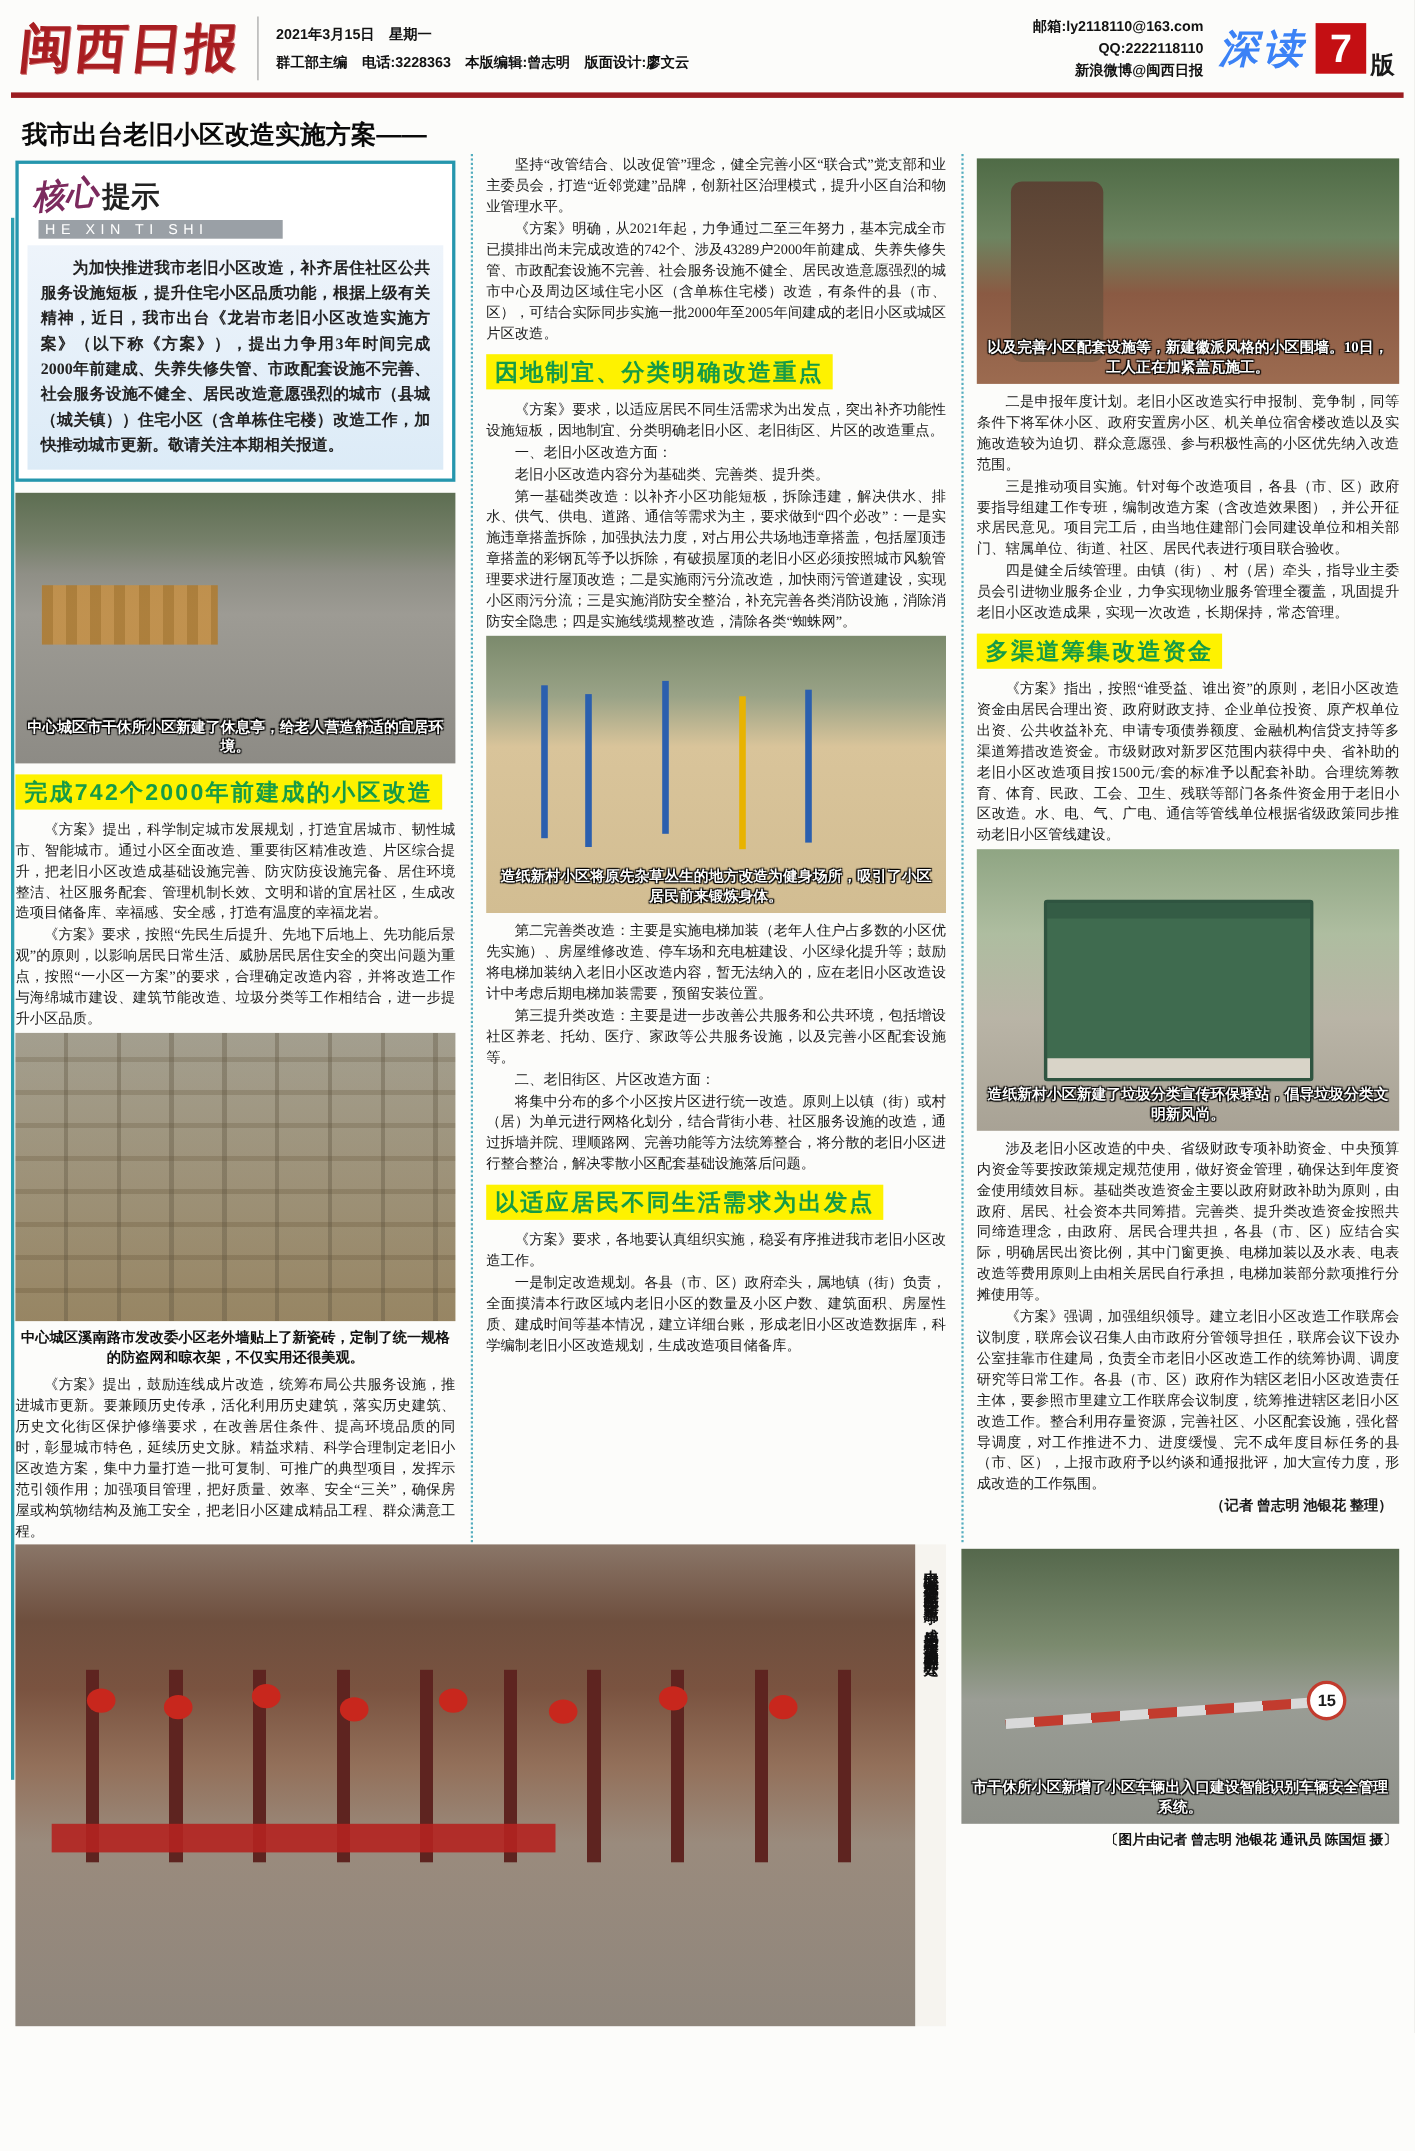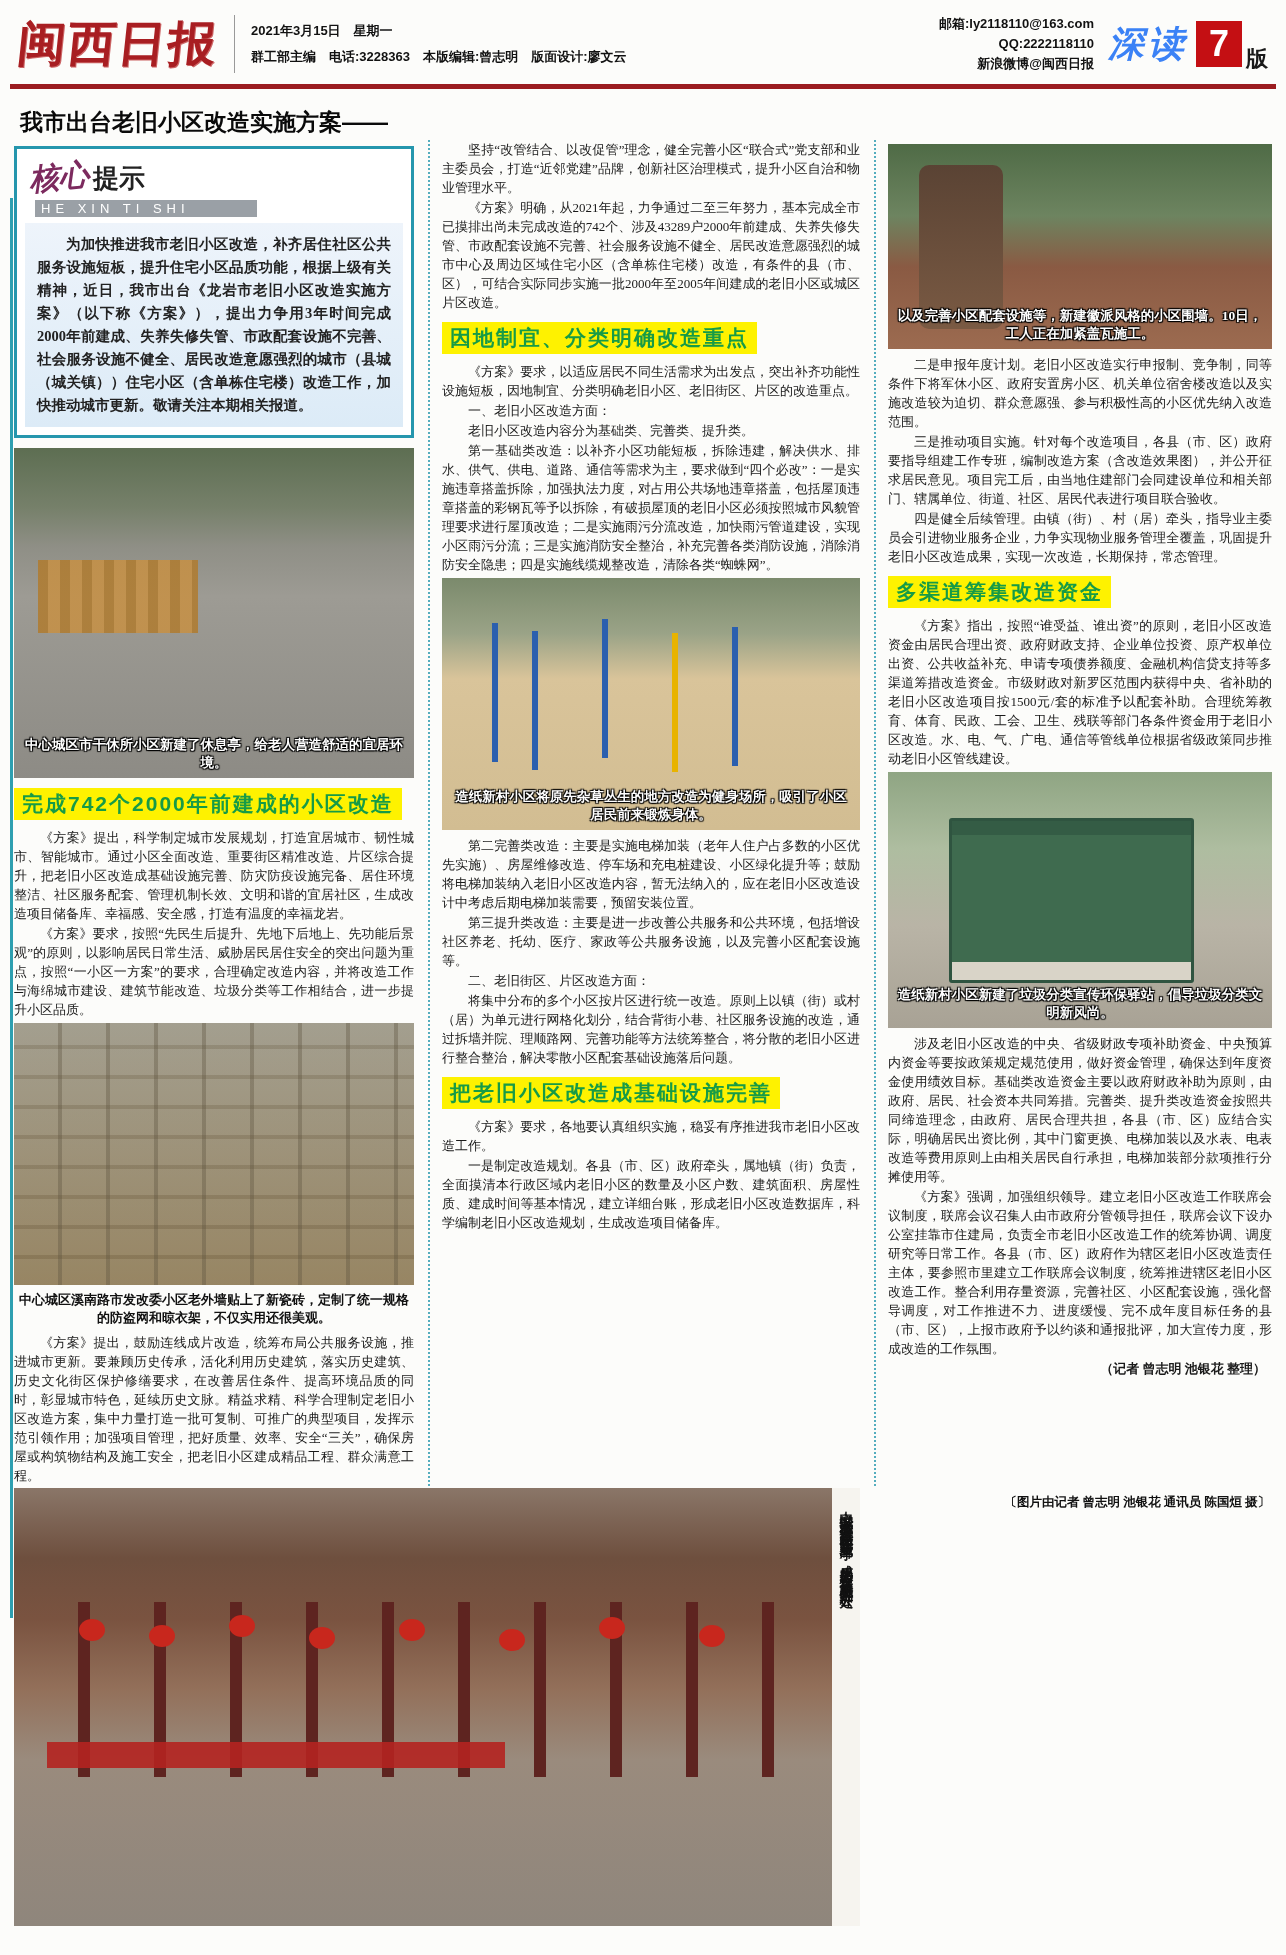--- a/index.html
+++ b/index.html
@@ -42,21 +42,21 @@
   .core-title{font-size:26px;font-weight:bold;font-family:"Liberation Sans",sans-serif;color:#222;}
   .core-pinyin{display:block;background:#9aa0a6;color:#fff;font-family:"Liberation Sans",sans-serif;
                font-size:13px;letter-spacing:5px;width:210px;padding:1px 6px;margin:2px 0 0 6px;}
   .core-body{background:linear-gradient(#eef4fb,#dcebf7);margin:6px 8px 8px 8px;padding:10px 12px;
              font-size:14.5px;line-height:23px;font-weight:bold;text-align:justify;text-indent:2em;color:#222;}
   
   .photo{position:relative;width:100%;overflow:hidden;margin:4px 0 6px 0;}
   .photo .cap{position:absolute;left:0;right:0;bottom:4px;padding:2px 8px;color:#fff;font-weight:bold;
               font-size:13.5px;line-height:18px;text-align:center;
               text-shadow:1px 1px 1px #000,-1px 1px 1px #000,1px -1px 1px #000,-1px -1px 1px #000;}
-  .ph-rest{height:330px;background:
+  .ph-rest{height:246px;background:
       linear-gradient(180deg,#5d6e52 0%,#76806a 18%,#8f8f86 30%,#9d9b94 45%,#8d8b85 100%);}
   .ph-rest:before{content:"";position:absolute;left:6%;top:34%;width:40%;height:22%;
       background:repeating-linear-gradient(90deg,#b07b2e 0 10px,#c79043 10px 22px);opacity:.85;}
   .ph-facade{height:262px;background:
       repeating-linear-gradient(0deg,#c9bda4 0 26px,#b5a78c 26px 30px),
       linear-gradient(180deg,#cfd6de,#c0b49a);background-blend-mode:multiply;}
   .ph-facade:before{content:"";position:absolute;inset:0;
       background:repeating-linear-gradient(90deg,transparent 0 44px,rgba(90,80,60,.35) 44px 48px);}
   .ph-fitness{height:252px;background:linear-gradient(180deg,#7b8a6c 0%,#9aa387 22%,#d9c49a 40%,#d2bd92 100%);}
   .ph-fitness:before{content:"";position:absolute;left:12%;top:18%;width:6px;height:55%;background:#2b5fae;
@@ -171,21 +171,21 @@
       </div>
 
       <div class="paras">
           <p>第二完善类改造：主要是实施电梯加装（老年人住户占多数的小区优先实施）、房屋维修改造、停车场和充电桩建设、小区绿化提升等；鼓励将电梯加装纳入老旧小区改造内容，暂无法纳入的，应在老旧小区改造设计中考虑后期电梯加装需要，预留安装位置。</p>
           <p>第三提升类改造：主要是进一步改善公共服务和公共环境，包括增设社区养老、托幼、医疗、家政等公共服务设施，以及完善小区配套设施等。</p>
           <p>二、老旧街区、片区改造方面：</p>
           <p>将集中分布的多个小区按片区进行统一改造。原则上以镇（街）或村（居）为单元进行网格化划分，结合背街小巷、社区服务设施的改造，通过拆墙并院、理顺路网、完善功能等方法统筹整合，将分散的老旧小区进行整合整治，解决零散小区配套基础设施落后问题。</p>
         </div>
 
       <div class="sec-head">
-        <span>把老旧小区改造成基础设施完善</span>
+        <span>以适应居民不同生活需求为出发点</span>
       </div>
       <div class="paras">
           <p>《方案》要求，各地要认真组织实施，稳妥有序推进我市老旧小区改造工作。</p>
           <p>一是制定改造规划。各县（市、区）政府牵头，属地镇（街）负责，全面摸清本行政区域内老旧小区的数量及小区户数、建筑面积、房屋性质、建成时间等基本情况，建立详细台账，形成老旧小区改造数据库，科学编制老旧小区改造规划，生成改造项目储备库。</p>
         </div>
     </div>
 
     <div class="col col3">
       <div class="photo ph-wall">
         <div class="cap">以及完善小区配套设施等，新建徽派风格的小区围墙。10日，工人正在加紧盖瓦施工。</div>
@@ -218,17 +218,21 @@
 
   <div class="row2">
     <div class="corridor-wrap">
       <div class="ph-corridor">
         <div class="lantern"></div>
         <div class="banner"></div>
       </div>
       <div class="v-cap">中心城区东城街道造纸新村小区新建了廊亭，成为居民茶余饭后休息聊天的好去处。</div>
     </div>
     <div>
+      <div class="photo ph-gate">
+        <div class="sign15">15</div>
+        <div class="cap">市干休所小区新增了小区车辆出入口建设智能识别车辆安全管理系统。</div>
+      </div>
       <div class="credit">〔图片由记者 曾志明 池银花 通讯员 陈国烜 摄〕</div>
     </div>
   </div>
 
 </div>
 
 </body></html>

